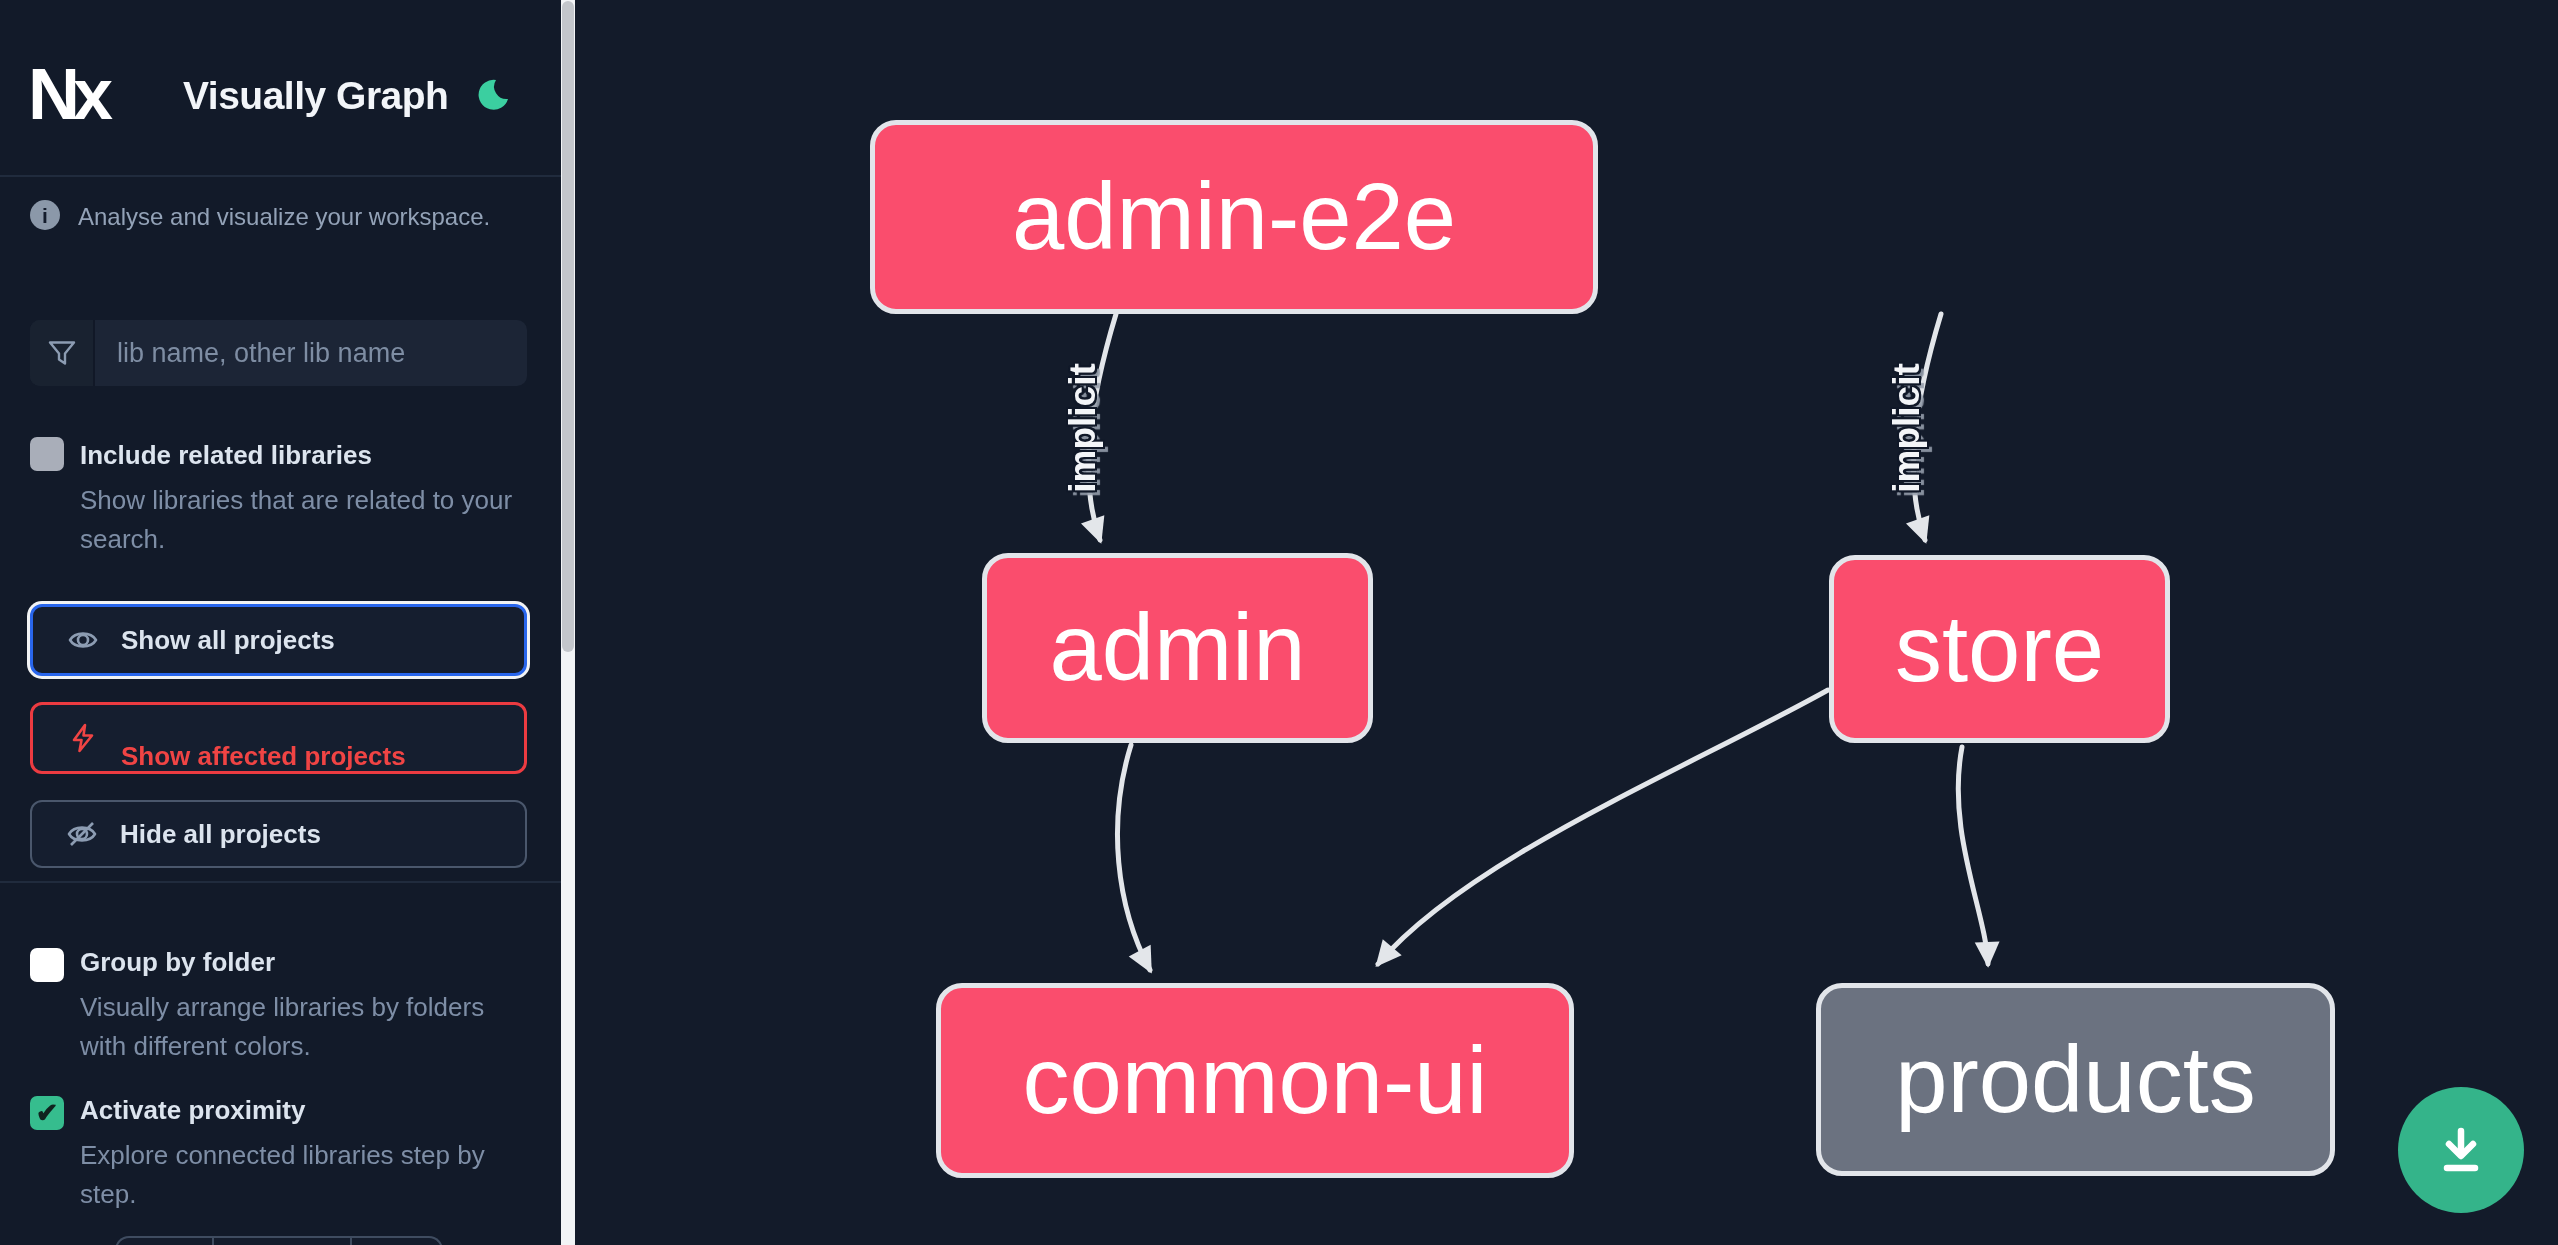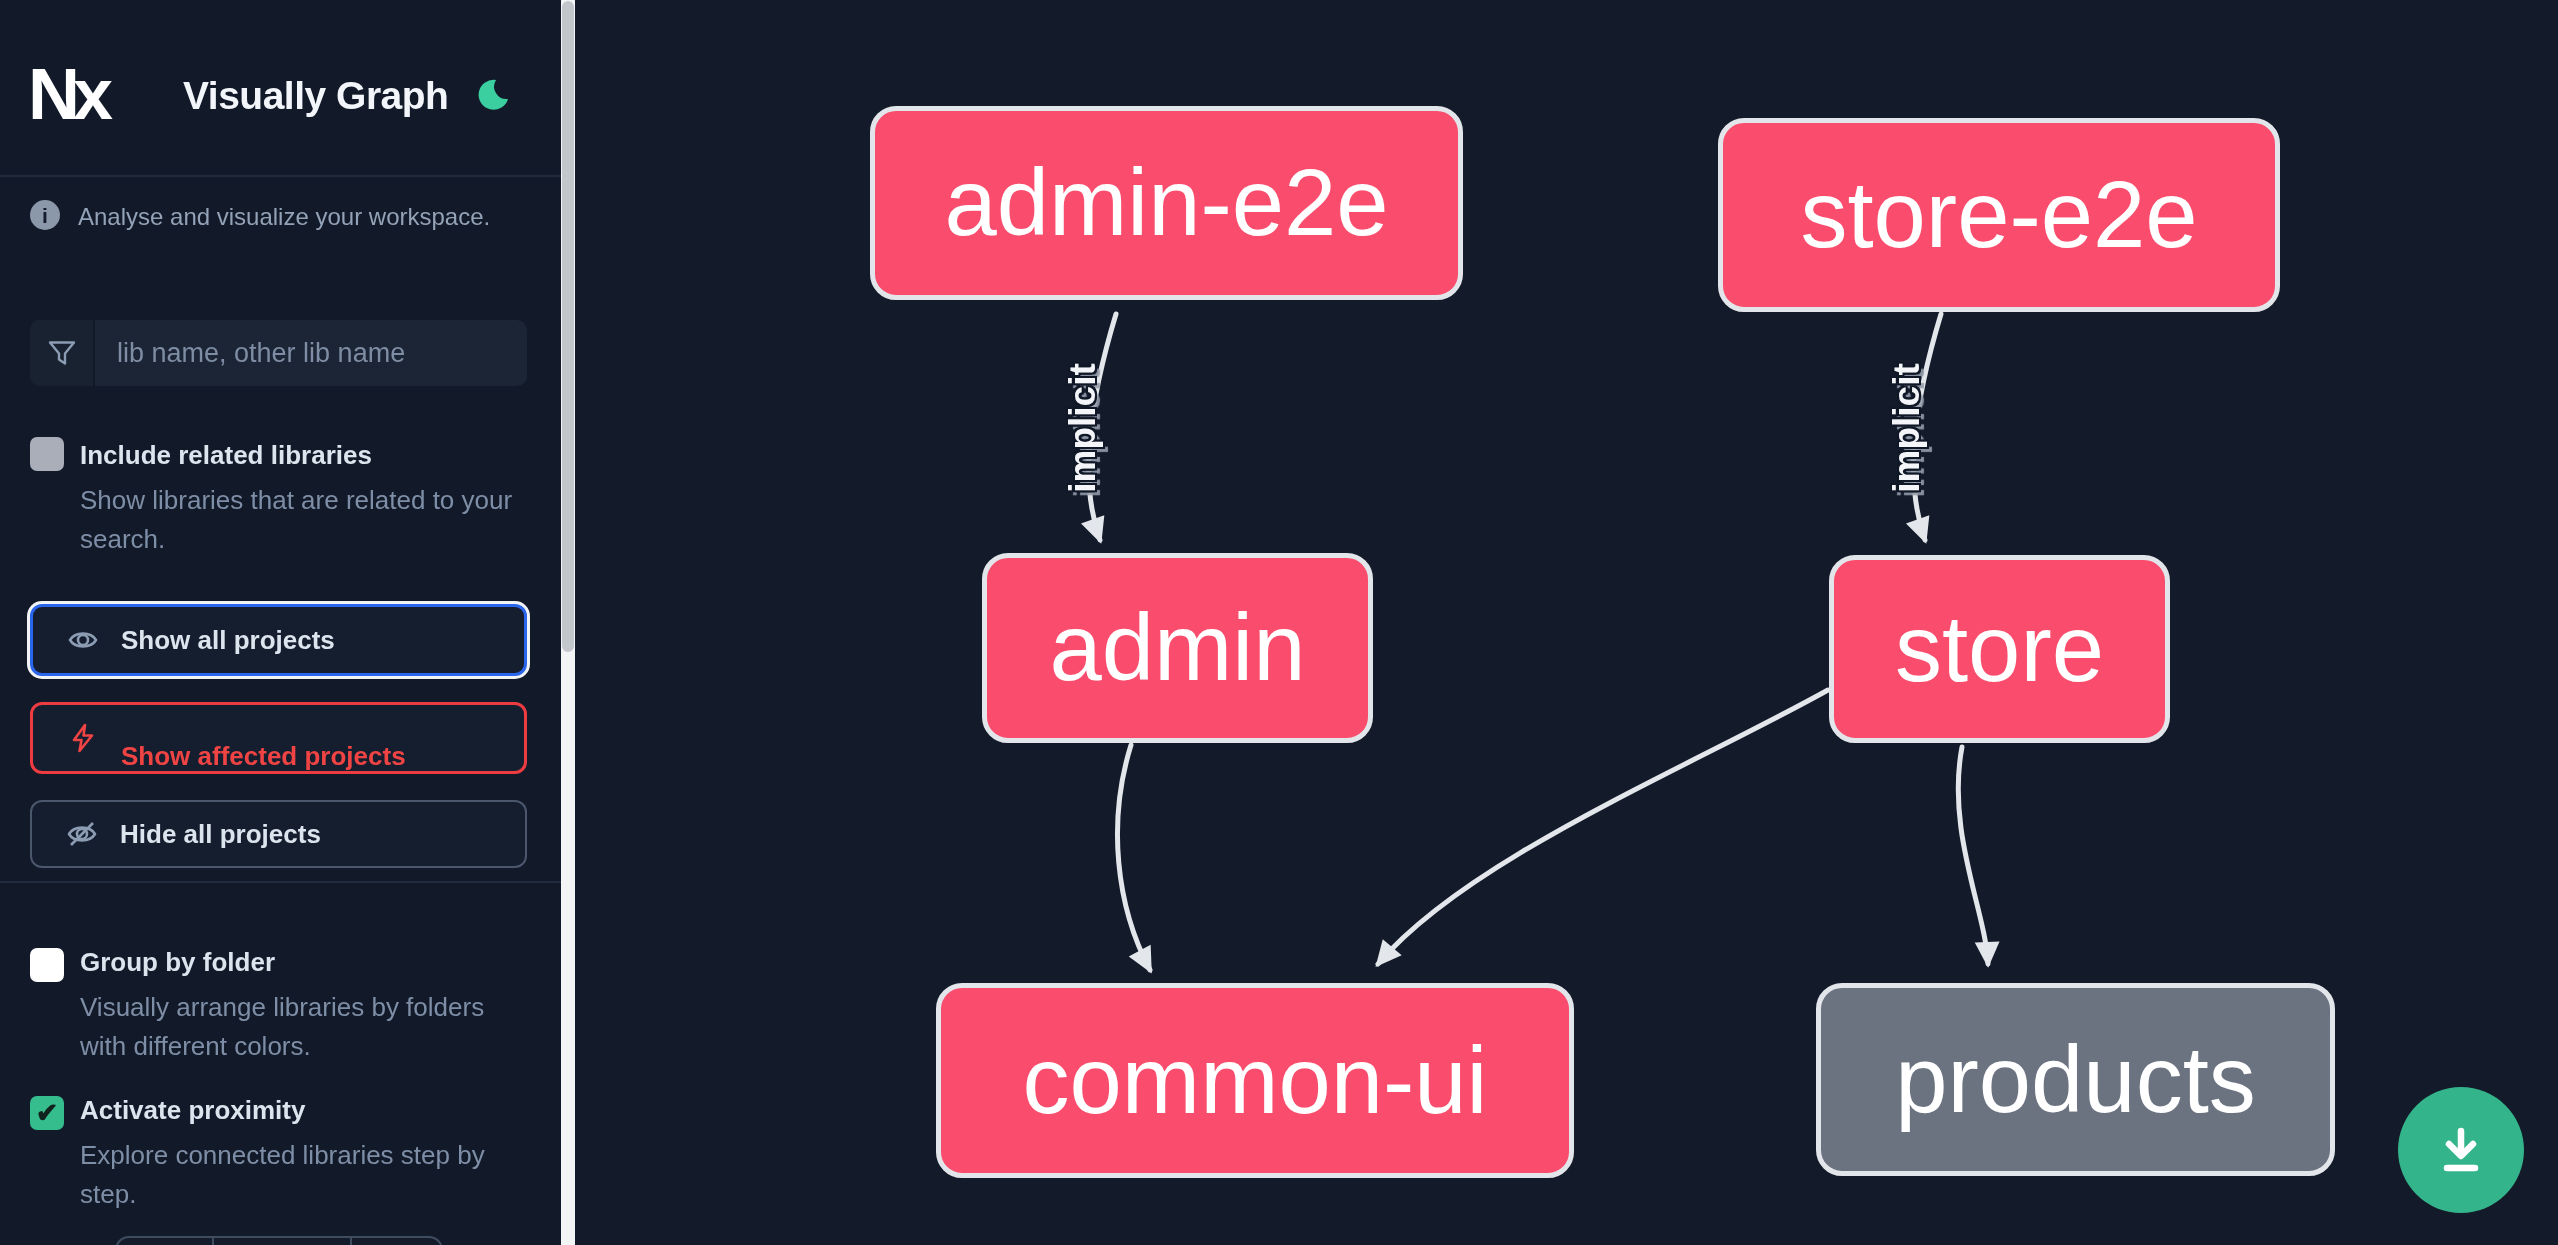--- a/index.html
+++ b/index.html
@@ -53,21 +53,21 @@
   .scroll-thumb{position:absolute;left:562px;top:1px;width:12px;height:651px;border-radius:7px;background:#c3c6cb;cursor:pointer;}
 
   
   .canvas{position:absolute;left:575px;top:0;right:0;bottom:0;background:#131b2a;}
   .edges{position:absolute;left:0;top:0;width:2558px;height:1245px;pointer-events:none;}
   .node{position:absolute;display:flex;align-items:center;justify-content:center;
     border:5px solid #e2e5ea;border-radius:26px;color:#ffffff;font-size:94px;cursor:pointer;
     box-sizing:border-box;}
   .node-pink{background:#fa4d6d;}
   .node-gray{background:#6b7280;}
-  .n-admin-e2e{left:870px;top:106px;width:593px;height:194px;}
+  .n-admin-e2e{left:870px;top:120px;width:728px;height:194px;}
   .n-store-e2e{left:1718px;top:118px;width:562px;height:194px;}
   .n-admin{left:982px;top:553px;width:391px;height:190px;}
   .n-store{left:1829px;top:555px;width:341px;height:188px;}
   .n-common-ui{left:936px;top:983px;width:638px;height:195px;}
   .n-products{left:1816px;top:983px;width:519px;height:193px;}
 
   .edge-label{position:absolute;width:180px;height:44px;text-align:center;
     transform:rotate(-90deg);font-size:37px;font-weight:700;color:#f3f5f8;
     text-shadow:2px 2px 0 #101828,-2px -2px 0 #101828,2px -2px 0 #101828,-2px 2px 0 #101828,
       0 2px 0 #101828,0 -2px 0 #101828,2px 0 0 #101828,-2px 0 0 #101828,
@@ -97,21 +97,20 @@
       <path d="M1131,745 C1107,822 1116,906 1150,970" marker-end="url(#arrow)"></path>
       <path d="M1828,690 C1688,768 1468,858 1378,964" marker-end="url(#arrow)"></path>
       <path d="M1962,747 C1946,832 1986,912 1988,964" marker-end="url(#arrow)"></path>
     </g>
   </svg>
 
   <div class="edge-label el-1">implicit</div>
   <div class="edge-label el-2">implicit</div>
 
   <div class="node node-pink n-admin-e2e">admin-e2e</div>
-  <div class="node node-pink n-store-e2e">store-e2e</div>
   <div class="node node-pink n-admin">admin</div>
   <div class="node node-pink n-store">store</div>
   <div class="node node-pink n-common-ui">common-ui</div>
   <div class="node node-gray n-products">products</div>
 
   <div class="fab">
     <svg width="54" height="54" viewBox="0 0 54 54">
       <g stroke="#ffffff" stroke-width="6.5" stroke-linecap="round" stroke-linejoin="round" fill="none">
         <path d="M27 8 L27 31"></path>
         <path d="M15 21 L27 33 L39 21"></path>

